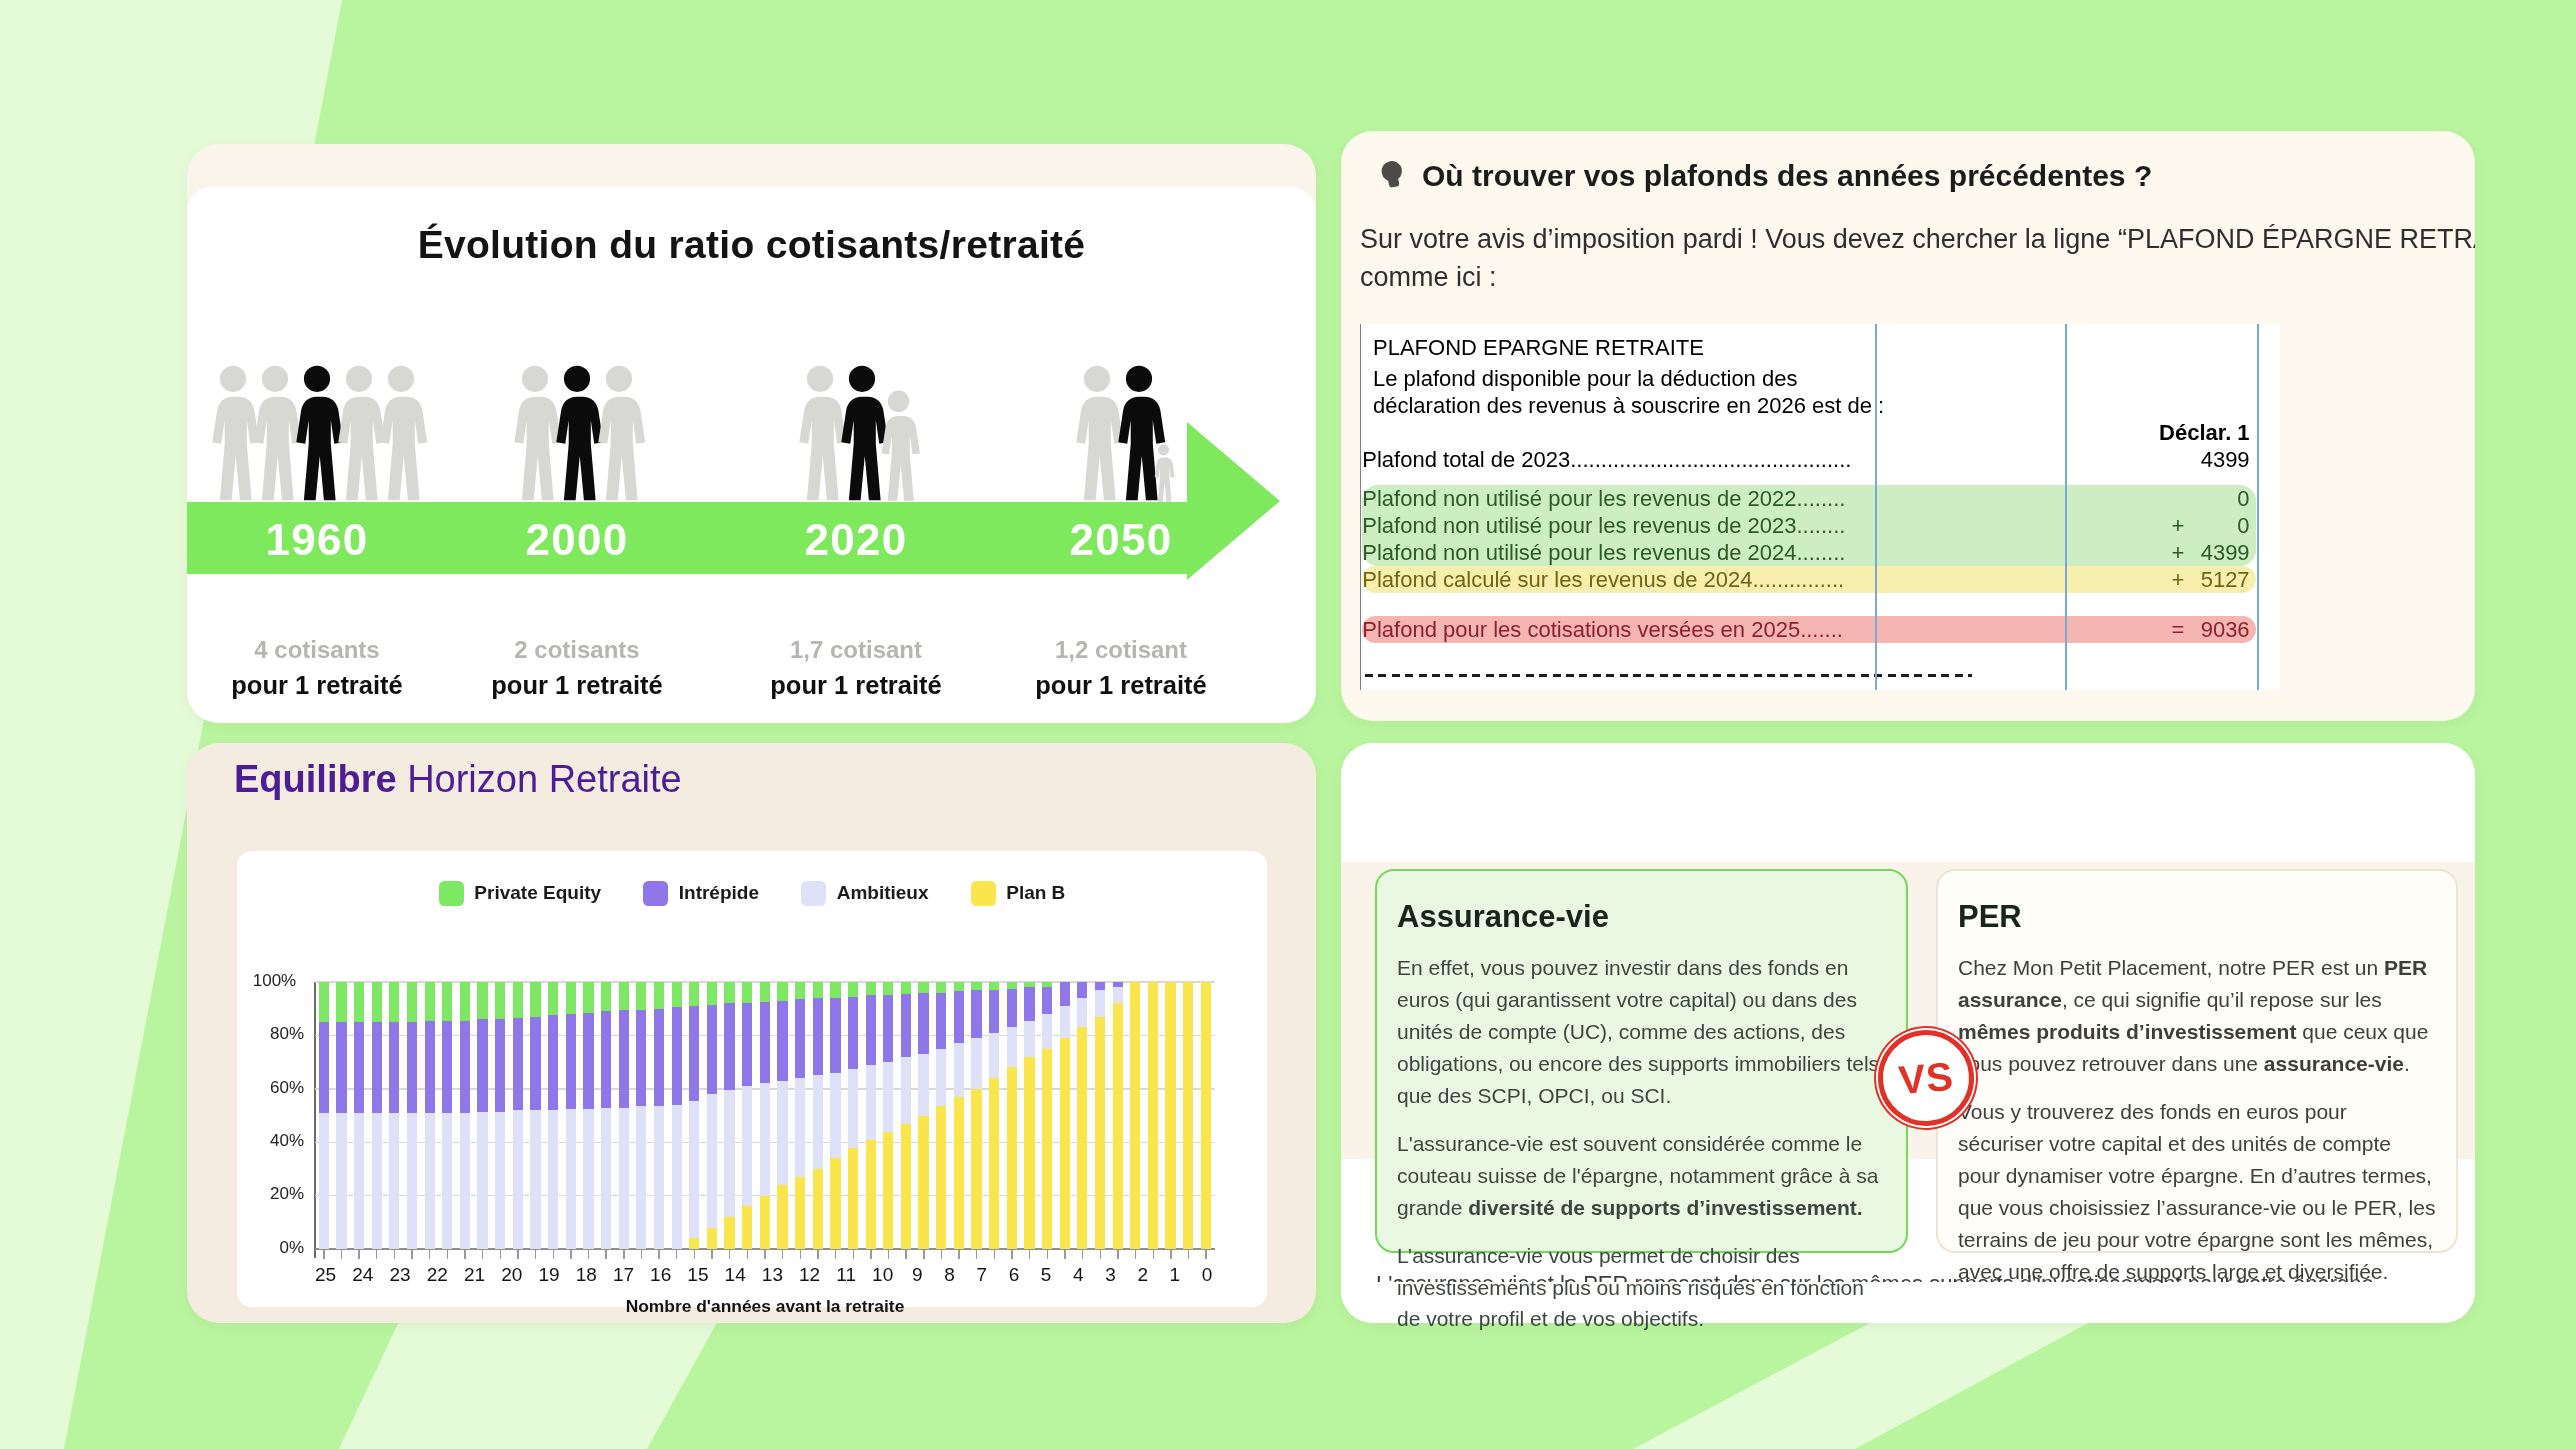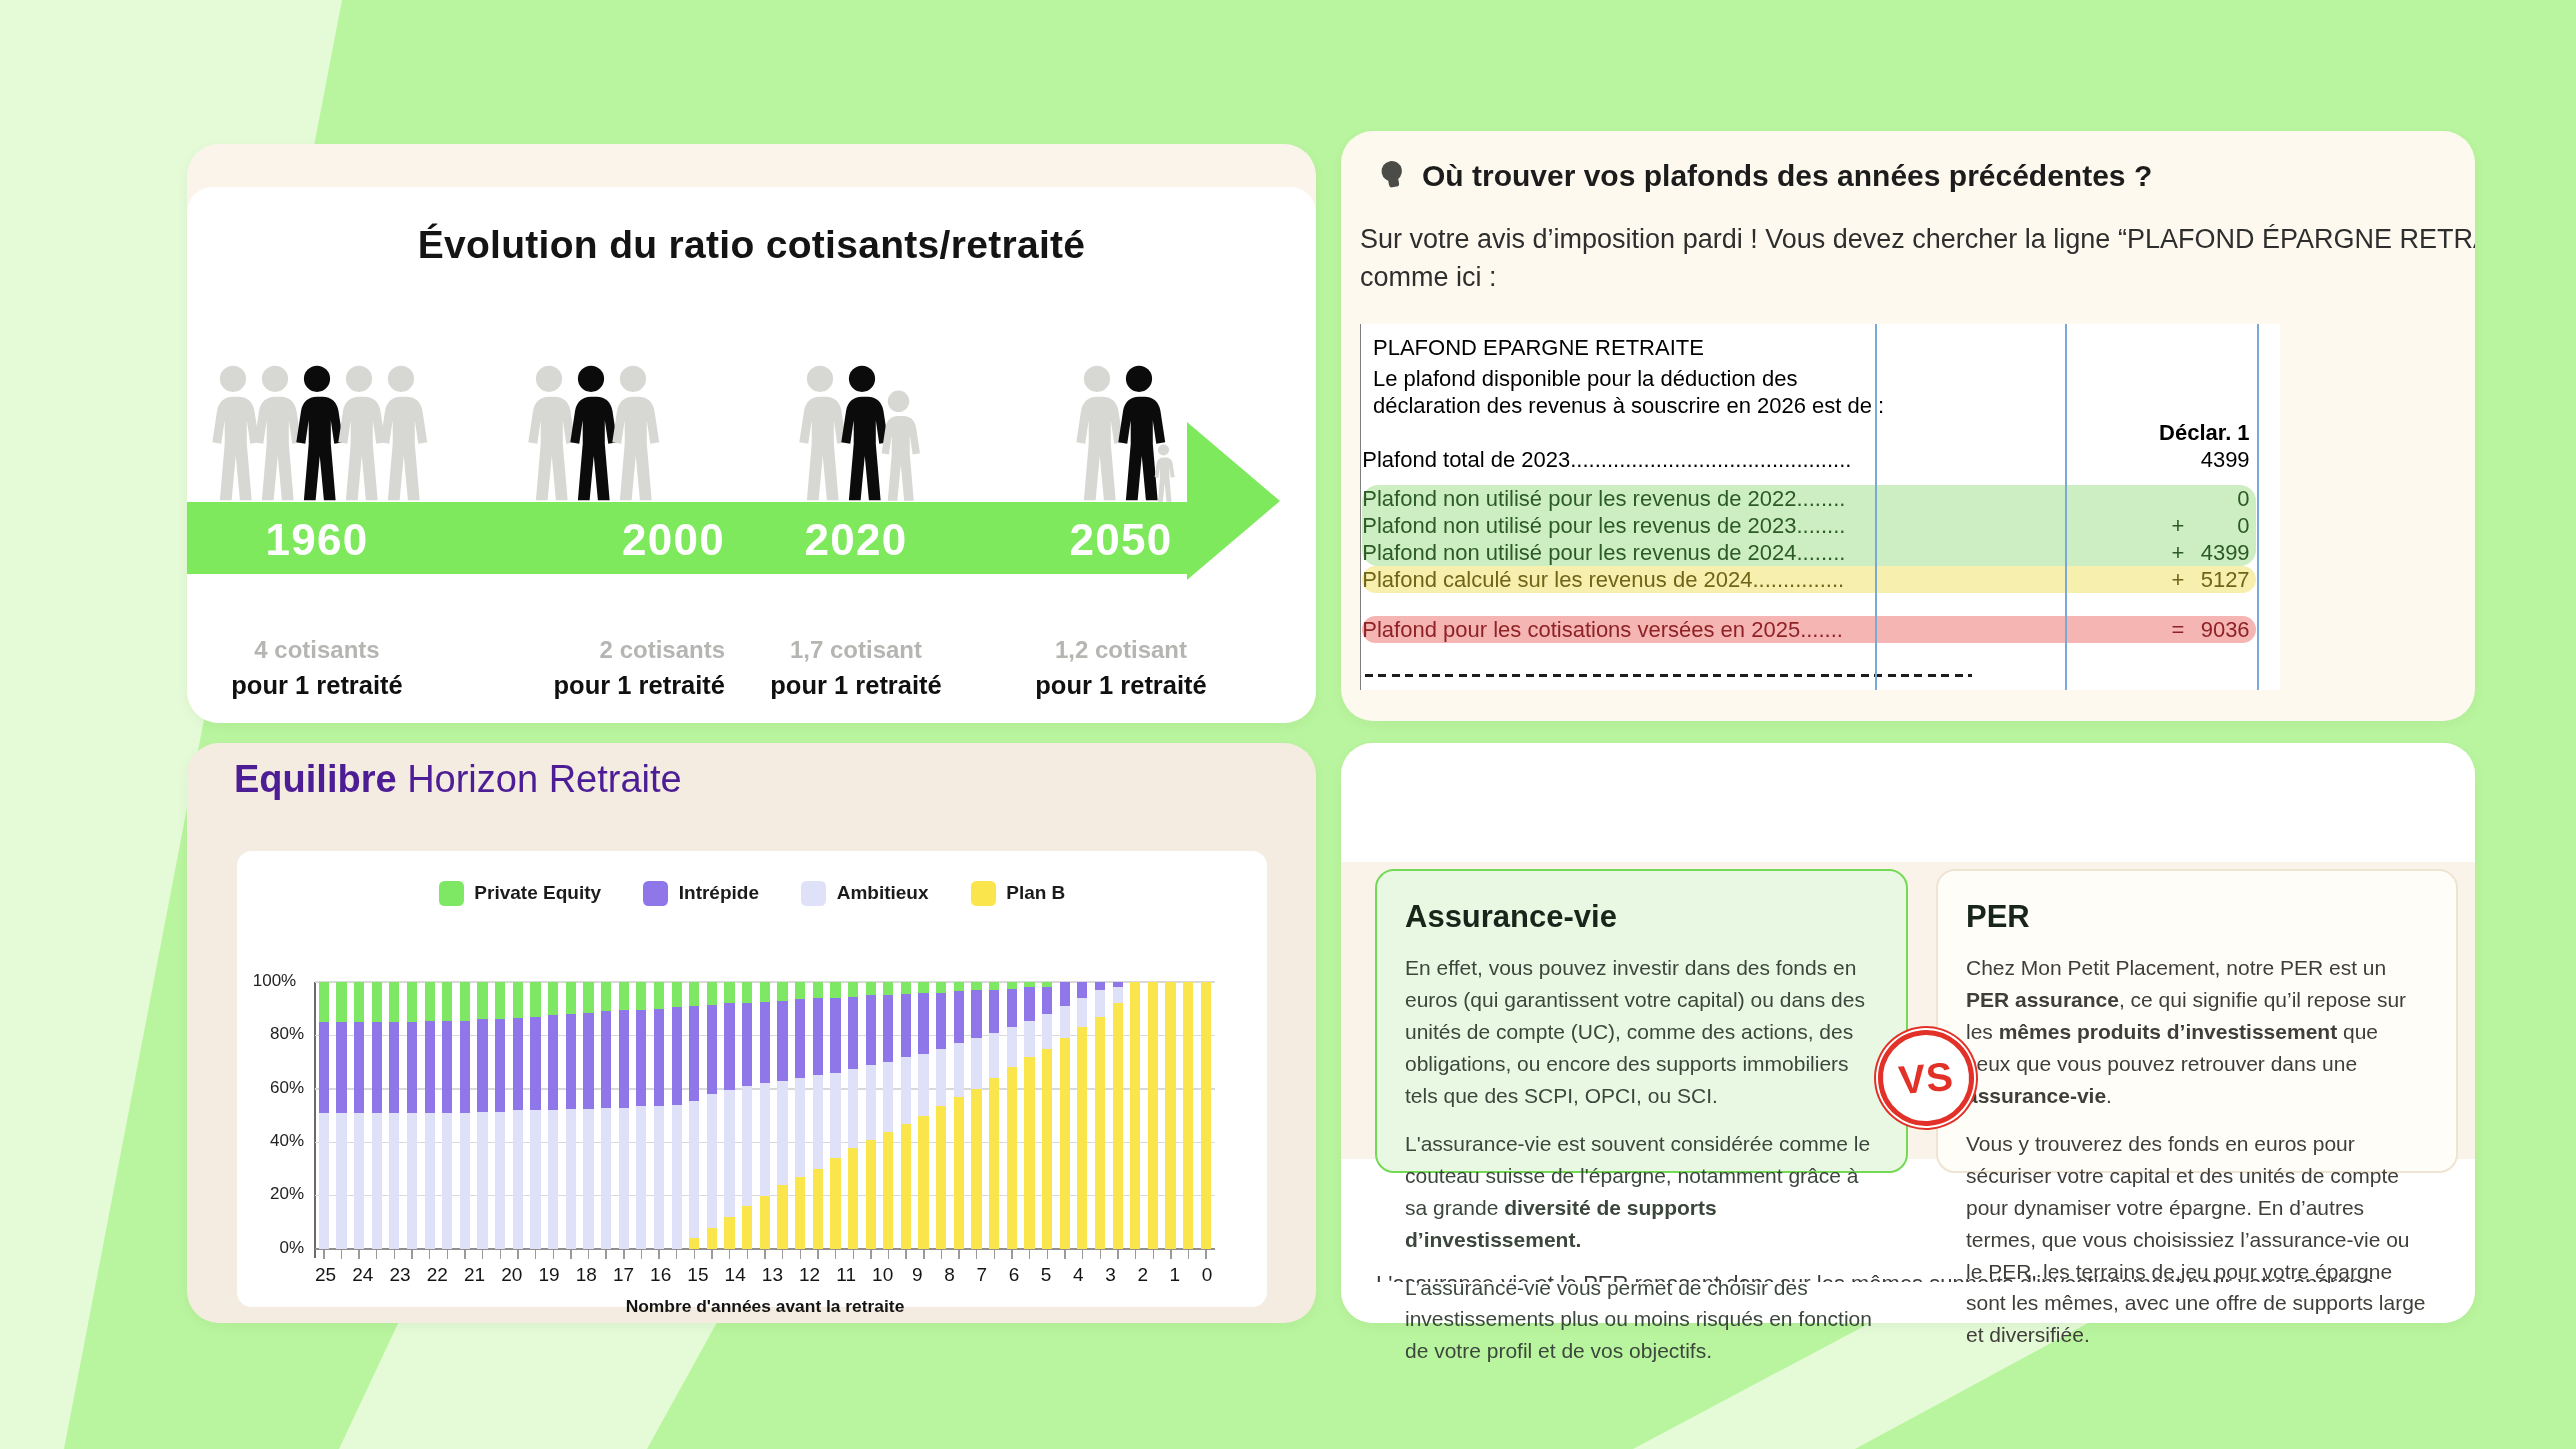--- a/index.html
+++ b/index.html
@@ -66,21 +66,21 @@
   .seg{width:100%;}
   #ticks{position:absolute;left:0;right:0;top:100%;height:9.4px;border-top:1.3px solid #8f8f8f;
          background:repeating-linear-gradient(90deg,transparent 0 calc(100%/102 - 0.7px),#9a9a9a calc(100%/102 - 0.7px) calc(100%/102 + 0.7px),transparent calc(100%/102 + 0.7px) calc(100%/51));}
   #xlabels{position:absolute;left:0;right:0;top:calc(100% + 14.8px);height:24px;display:flex;}
   .xslot{flex:1;text-align:center;font-size:19px;color:#151515;}
   #xtitle{position:absolute;left:0;right:0;top:calc(100% + 47px);text-align:center;font-size:17.4px;font-weight:600;color:#141414;}
   
   #vs-card{left:1298px;top:743px;width:1134px;height:580px;background:#f9f3e9;}
   #vs-top{position:absolute;left:0;right:0;top:0;height:119px;background:#ffffff;border-radius:32px 32px 0 0;}
   #vs-bottom{position:absolute;left:0;right:0;bottom:0;height:164px;background:#ffffff;border-radius:0 0 32px 32px;}
-  .vs-box{position:absolute;top:126px;height:304px;border-radius:19px;box-sizing:border-box;padding:24px 28px;}
+  .vs-box{position:absolute;top:126px;height:384px;border-radius:19px;box-sizing:border-box;padding:24px 20px;}
   #box-av{left:34px;width:533px;background:#e9f8e3;border:2px solid #74d955;}
   #box-per{left:595px;width:522px;background:#fffdf7;border:2px solid #efe3d2;}
   .box-title{font-size:31px;font-weight:800;color:#17251a;margin:4px 0 17.4px 0;}
   .box-p{font-size:21px;line-height:1.52;color:#3b463c;margin:0 0 16px 0;}
   #box-per .box-p{color:#3f3e39;}
   #vs-badge{position:absolute;left:537px;top:287px;width:86px;height:86px;border-radius:50%;
             background:#ffffff;border:5.4px solid #e23128;box-shadow:0 0 0 2px #ffffff,0 0 0 4px #e23128;
             display:flex;align-items:center;justify-content:center;transform:rotate(-5deg);}
   #vs-badge span{font-size:40px;font-weight:800;color:#e23128;letter-spacing:0.7px;}
   #clip-strip{position:absolute;left:35px;right:81px;top:530px;height:9.4px;overflow:hidden;}
@@ -121,21 +121,21 @@
   </svg>
             <svg viewBox="0 0 44 100" style="height:138px;width:62px">
     <circle cx="22" cy="10" r="9.5" fill="#d7d7d3"></circle>
     <path fill="#d7d7d3" d="M22 23 c-6.5 0 -10.5 4 -11.5 10 l-3.5 23 6.5 1 2.5 -17 v17 l-3.5 41 h8.5 l3 -32 3 32 h8.5 l-3.5 -41 v-17 l2.5 17 6.5 -1 -3.5 -23 c-1 -6 -5 -10 -11.5 -10 z"></path>
   </svg>
           </div>
           <div class="tl-year">1960</div>
           <div class="tl-top">4 cotisants</div>
           <div class="tl-bottom">pour 1 retraité</div>
         </div>
-        <div class="tl-col" style="left: 270px; text-align: right;">
+        <div class="tl-col" style="left: 256px;">
           <div class="tl-figs">
             <svg viewBox="0 0 44 100" style="height:138px;width:62px">
     <circle cx="22" cy="10" r="9.5" fill="#d7d7d3"></circle>
     <path fill="#d7d7d3" d="M22 23 c-6.5 0 -10.5 4 -11.5 10 l-3.5 23 6.5 1 2.5 -17 v17 l-3.5 41 h8.5 l3 -32 3 32 h8.5 l-3.5 -41 v-17 l2.5 17 6.5 -1 -3.5 -23 c-1 -6 -5 -10 -11.5 -10 z"></path>
   </svg>
             <svg viewBox="0 0 44 100" style="height:138px;width:62px">
     <circle cx="22" cy="10" r="9.5" fill="#0b0b0b"></circle>
     <path fill="#0b0b0b" d="M22 23 c-6.5 0 -10.5 4 -11.5 10 l-3.5 23 6.5 1 2.5 -17 v17 l-3.5 41 h8.5 l3 -32 3 32 h8.5 l-3.5 -41 v-17 l2.5 17 6.5 -1 -3.5 -23 c-1 -6 -5 -10 -11.5 -10 z"></path>
   </svg>
             <svg viewBox="0 0 44 100" style="height:138px;width:62px">

